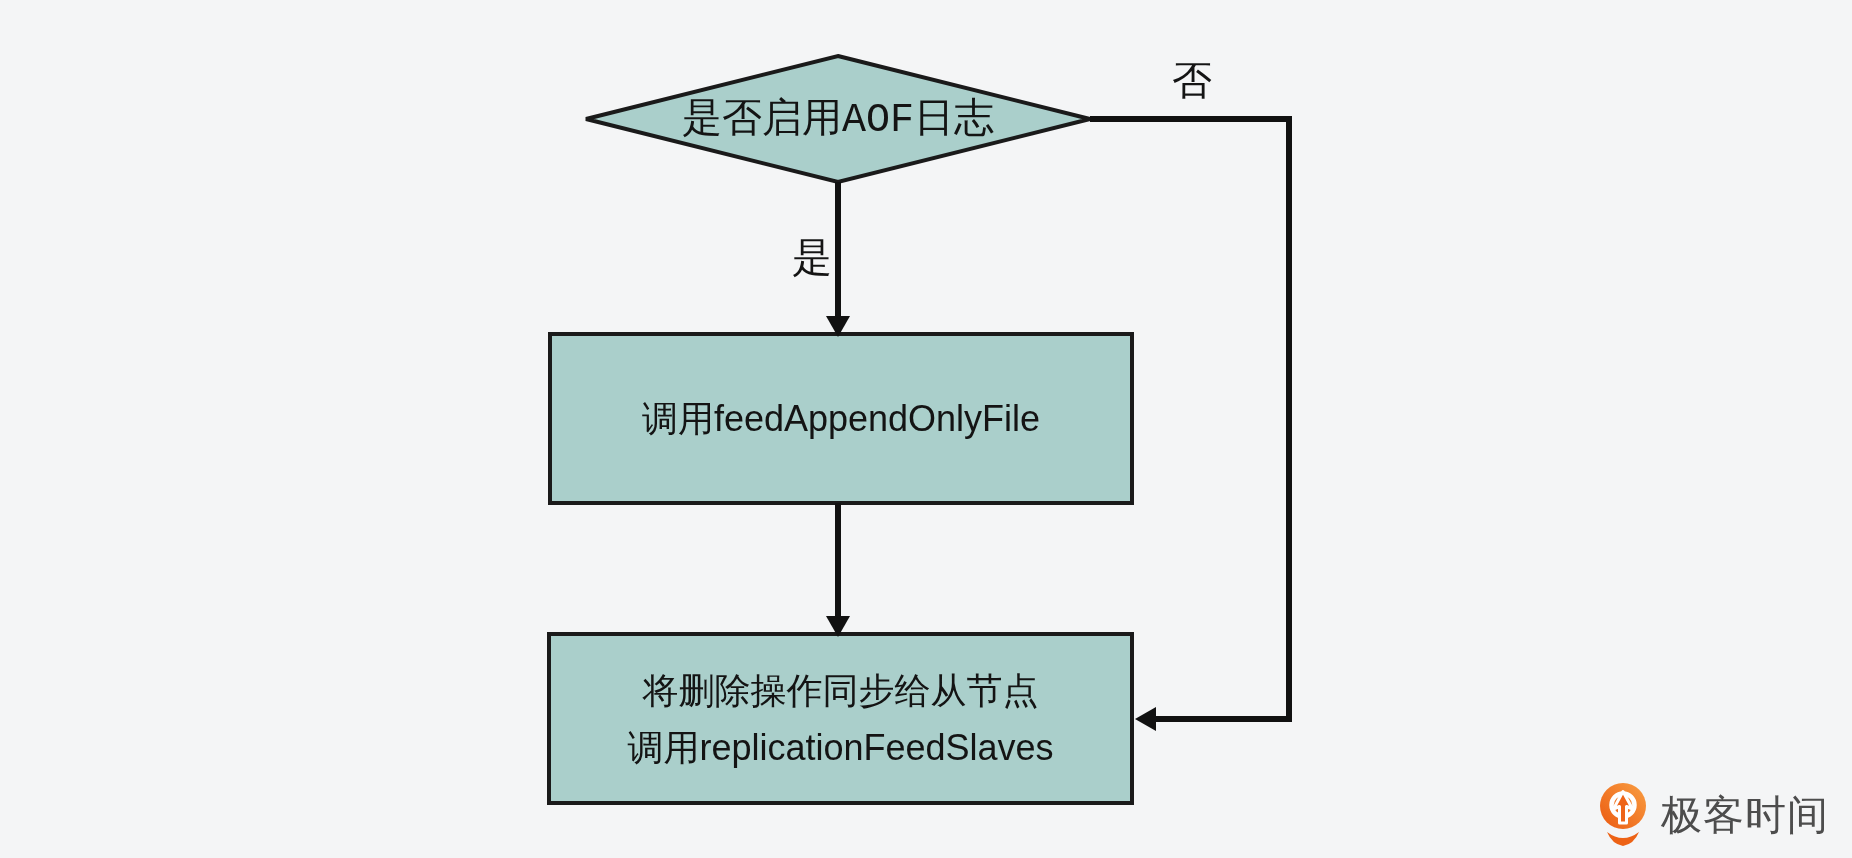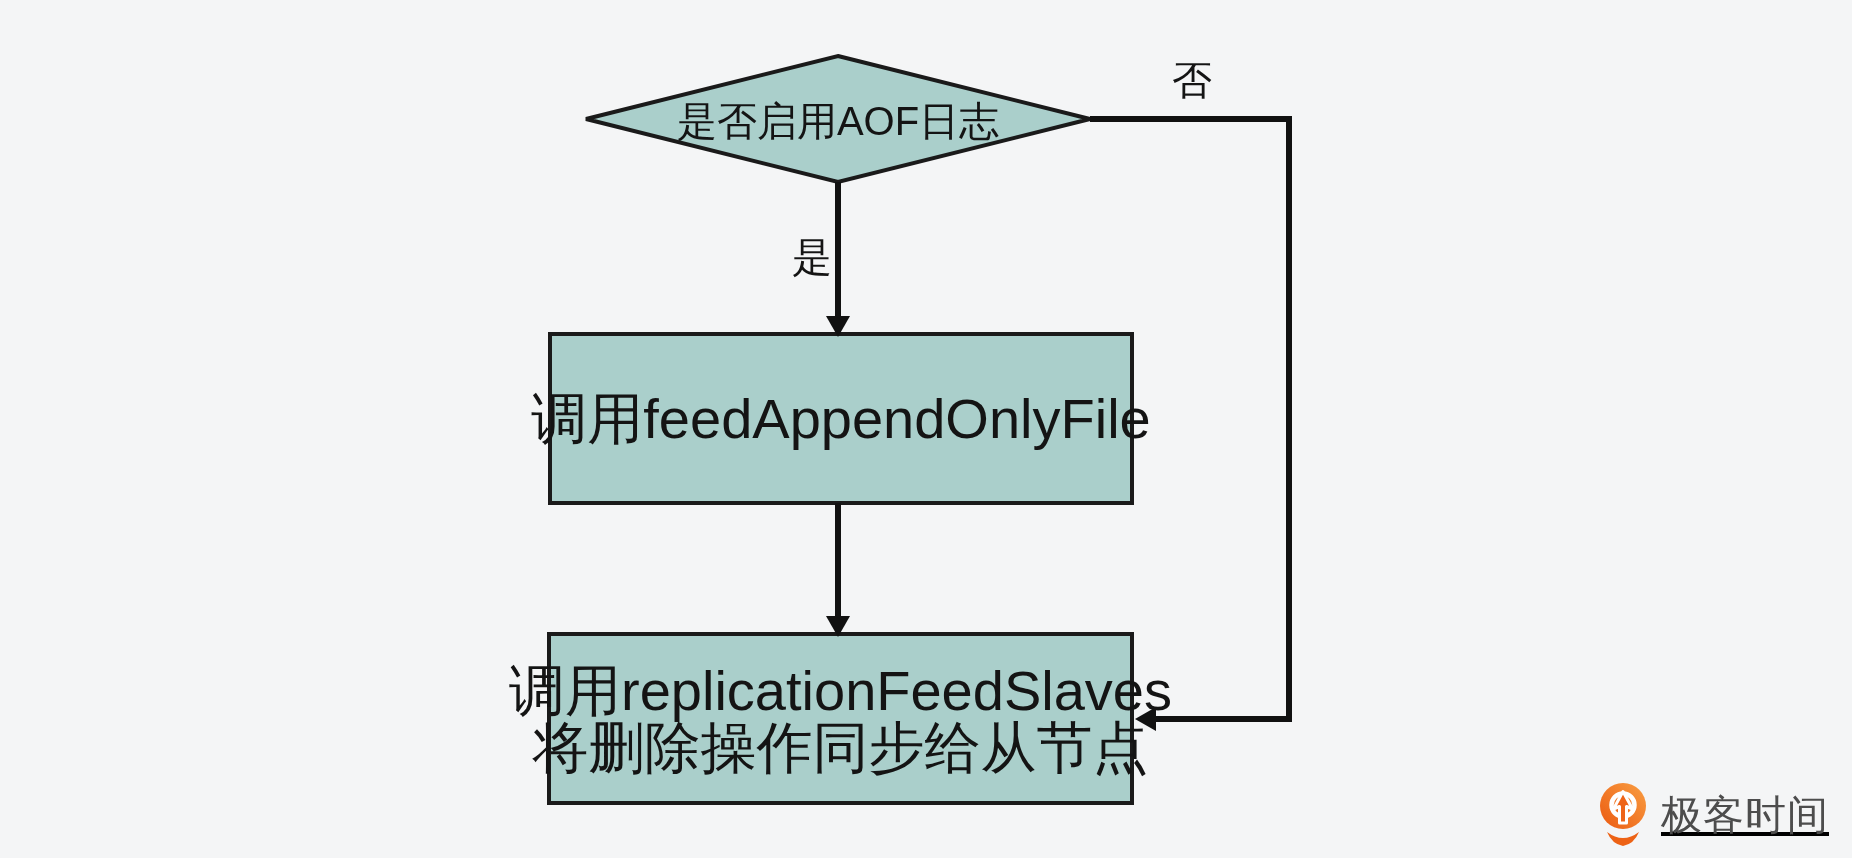--- a/index.html
+++ b/index.html
@@ -20,50 +20,50 @@
     left: 0;
     top: 0;
   }
   .node-label {
     position: absolute;
     color: #141414;
     text-align: center;
     font-size: 40px;
     line-height: 48px;
     white-space: nowrap;
+    font-family: Liberation Mono, monospace;
   }
   .box-label {
     position: absolute;
     display: flex;
     flex-direction: column;
     justify-content: center;
     align-items: center;
     color: #141414;
-    font-size: 56px;
+    font-size: 36px;
     line-height: 57px;
     text-align: center;
     white-space: nowrap;
   }
   .edge-label {
     position: absolute;
     color: #141414;
     font-size: 40px;
     line-height: 44px;
     white-space: nowrap;
   }
   .edge-label.yes { text-align: right; }
   .edge-label.no  { text-align: center; }
   .logo {
     position: absolute;
     left: 1598px;
     top: 782px;
     display: flex;
     align-items: center;
     gap: 13px;
-    text-decoration: underline;
   }
   .logo-text {
     color: #4d4d4d;
     font-size: 41px;
     font-weight: 500;
     letter-spacing: 1px;
     white-space: nowrap;
   }
 </style>
 </head>
@@ -92,22 +92,22 @@
   <div class="node-label" style="left:588px; top:97px; width:500px;">是否启用AOF日志</div>
 
   <div class="edge-label yes" style="left:740px; top:235px; width:92px;">是</div>
   <div class="edge-label no" style="left:1152px; top:58px; width:80px;">否</div>
 
   <div class="box-label" style="left:550px; top:334px; width:582px; height:169px;">
     <div>调用feedAppendOnlyFile</div>
   </div>
 
   <div class="box-label" style="left:549px; top:634px; width:583px; height:169px;">
+    <div>将删除操作同步给从节点</div>
     <div>调用replicationFeedSlaves</div>
-    <div>将删除操作同步给从节点</div>
   </div>
 
   <div class="logo">
     <svg width="50" height="66" viewBox="0 0 50 66">
       <defs>
         <linearGradient id="og" x1="1" y1="0" x2="0" y2="1">
           <stop offset="0" stop-color="#f99e42"></stop>
           <stop offset="1" stop-color="#eb5a11"></stop>
         </linearGradient>
       </defs>

